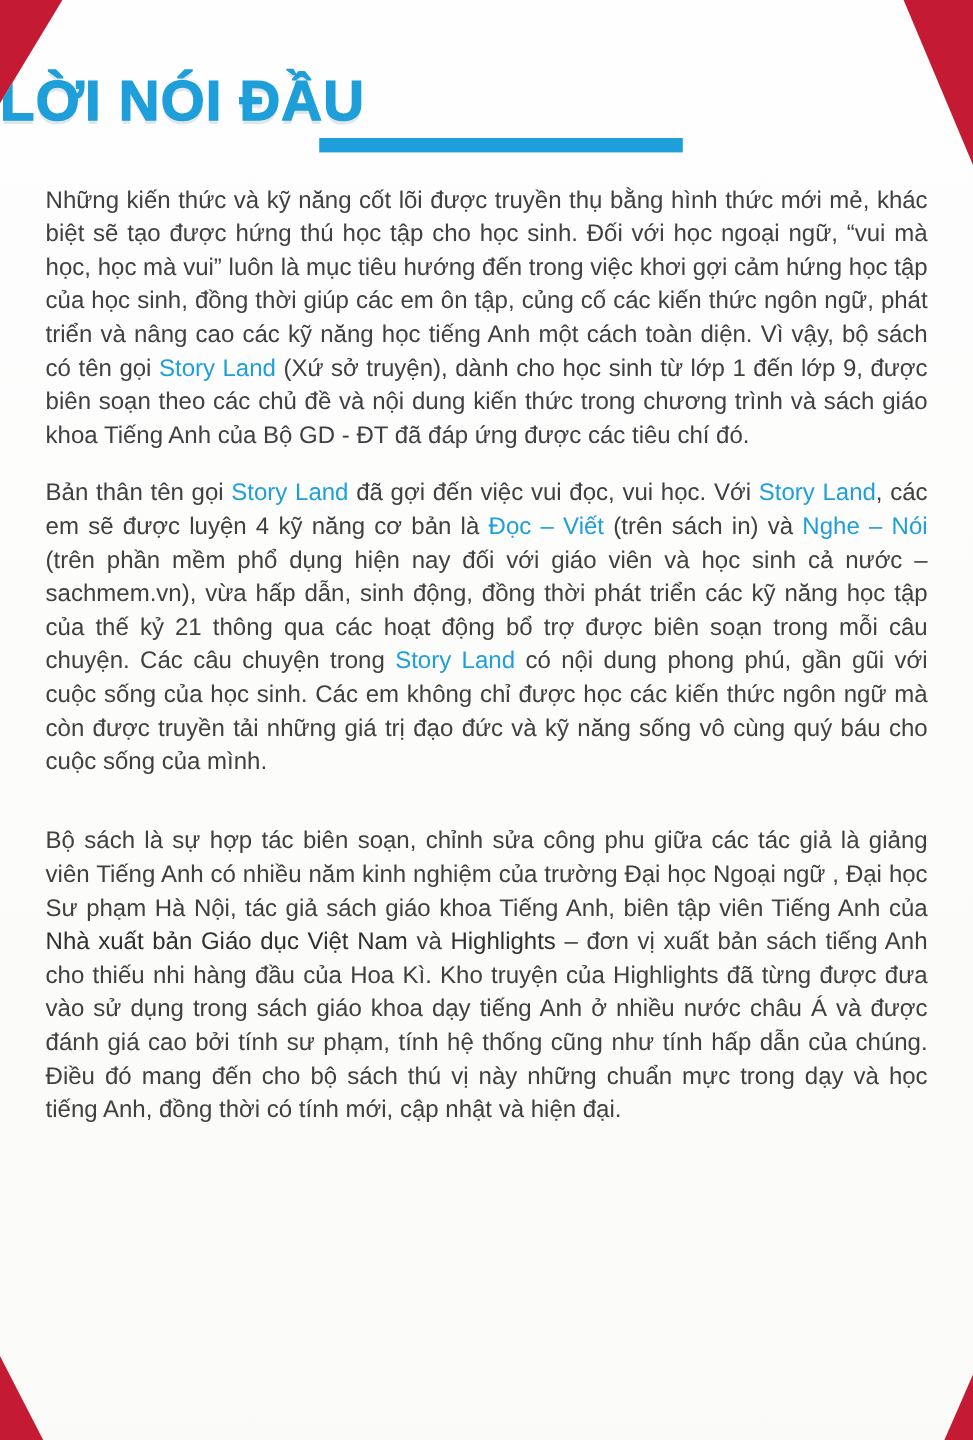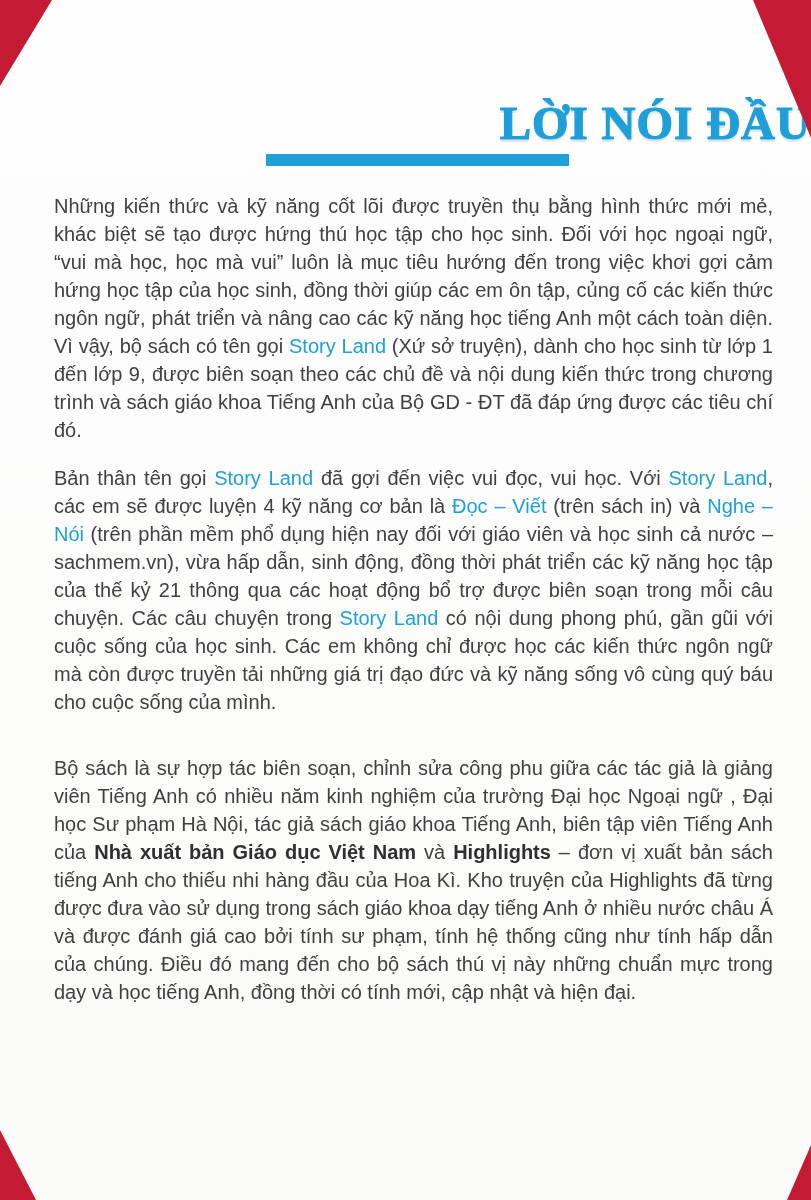--- a/index.html
+++ b/index.html
@@ -14,23 +14,22 @@
     font-family: "Liberation Sans", "DejaVu Sans", sans-serif;
     overflow: hidden;
   }
   .page {
     position: absolute;
     inset: 0;
     background: linear-gradient(180deg, #fefefe 0%, #fcfcfb 60%, #fafaf8 100%);
     clip-path: polygon(52px 0, 753px 0, 811px 138px, 811px 1145px, 787px 1200px, 36px 1200px, 0 1130px, 0 86px);
   }
   .header {
-    text-align: right;
-    padding-top: 96px;
-    font-family: Liberation Serif, serif;
+    text-align: left;
+    padding-top: 56px;
   }
   .title {
     margin: 0;
     font-size: 47px;
     font-weight: bold;
     letter-spacing: 1px;
     color: var(--accent-blue, #1b9fdb);
     -webkit-text-stroke: 1.2px var(--accent-blue, #1b9fdb);
     text-shadow: 0 3px 0 rgba(20, 60, 90, 0.12);
   }
@@ -38,34 +37,34 @@
     width: 303px;
     height: 12px;
     background: var(--accent-blue, #1b9fdb);
     margin: 4px auto 0;
     transform: translateX(12px);
   }
   .body-text {
     padding: 26px 38px 0 38px;
   }
   .para {
-    margin: 0 0 20px 16px;
+    margin: 0 0 20px 0;
     font-size: 20px;
     line-height: 28px;
     color: var(--body-text, #404040);
     text-align: justify;
   }
   .para:nth-child(3) {
     margin-top: 38px;
   }
   .para .blue {
     color: var(--accent-blue, #2aa0d8);
   }
   .para .bold {
-    font-weight: bold;
+    font-weight: normal;
     color: #2f2f2f;
   }
 </style>
 </head>
 <body>
 
 <div class="page">
   <header class="header">
     <h1 class="title">LỜI NÓI ĐẦU</h1>
     <div class="title-underline"></div>

